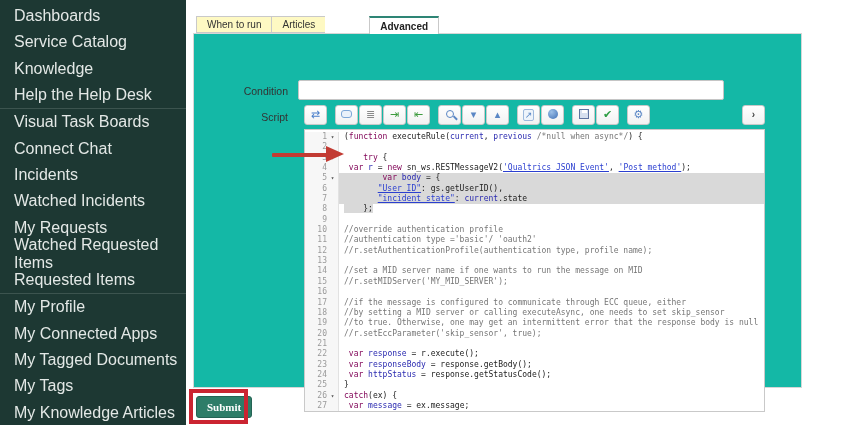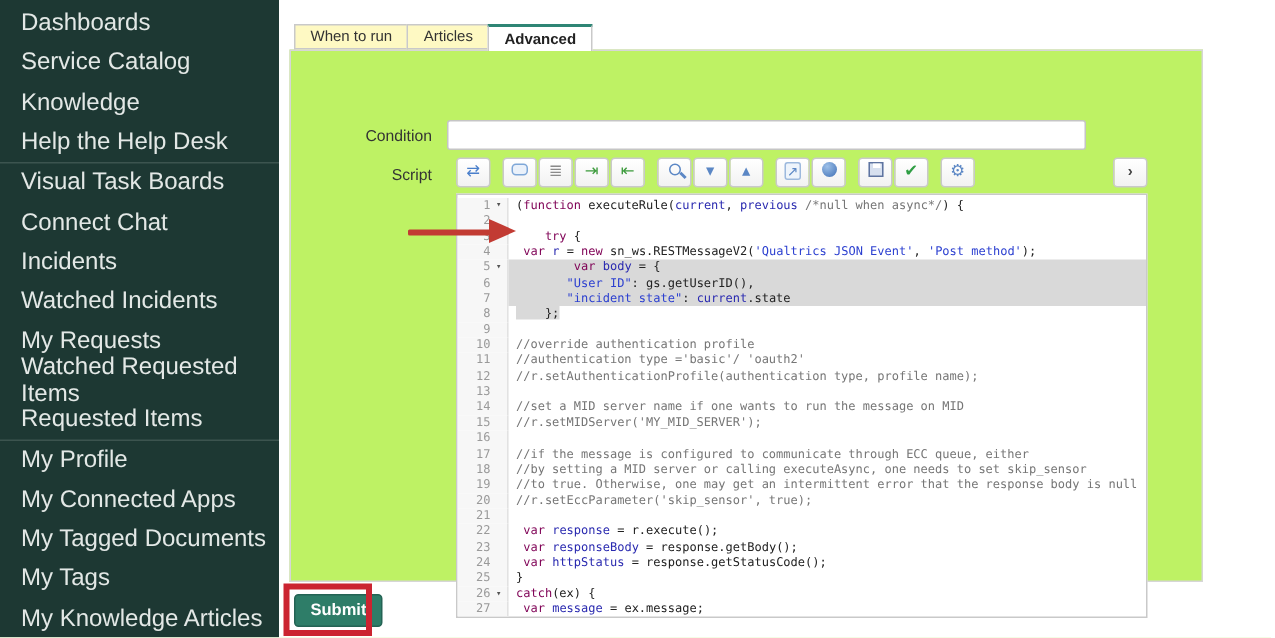--- a/index.html
+++ b/index.html
@@ -13,27 +13,27 @@
              color:#e3e8e6; font-size:16px; cursor:pointer; }
   .sb-divider { height:1px; background:rgba(255,255,255,0.14); margin:0; }
 
   
   #content { position:absolute; left:186px; top:0; width:664px; height:425px; background:#fff; }
 
   
   #tabbar { position:absolute; left:10px; top:16px; display:flex; z-index:3; }
   .tab { height:17px; padding:0 10px; font-size:10px; color:#333; background:#fef9c3;
          border:1px solid #c9c9c9; border-right-width:0; display:flex; align-items:center; cursor:pointer; }
-  .tab:last-child { border-right-width:1px; }
+  .tab:last-child { border-right-width:1px;margin-left:44px; }
   .tab.active { background:#fff; border-top:2px solid #2e8575; border-bottom:none; height:18px;
                 margin-bottom:-1px; font-weight:bold; color:#222; }
 
   
   #panel { position:absolute; left:7px; top:33px; width:609px; height:355px;
-           border:1px solid #d6d6d6; background:#bef264; }
+           border:1px solid #d6d6d6; background:#14b8a6; }
 
   .fld-label { position:absolute; left:18px; width:76px; text-align:right;
                font-size:10.5px; color:#333; }
   #condition-label { top:51px; }
   #script-label { top:77px; }
   #condition-input { position:absolute; left:104px; top:46px; width:426px; height:20px;
                      border:1px solid #c5c5c5; border-radius:2px; font-size:11px; padding:0 4px;
                      font-family:"Liberation Sans", sans-serif; }
 
   
@@ -61,30 +61,30 @@
             font-family:"DejaVu Sans Mono", monospace; font-size:8px; padding-top:2px; cursor:text; }
   .line { display:flex; height:10.35px; line-height:10.35px; white-space:pre; }
   .ln { flex:0 0 34px; background:#f7f7f7; border-right:1px solid #e2e2e2; color:#9a9a9a;
         display:flex; justify-content:flex-end; }
   .ln .num { width:22px; text-align:right; }
   .ln .fold { width:11px; color:#555; font-size:6px; text-align:center; cursor:pointer; }
   .code { flex:1; padding-left:5px; color:#222; }
   .code.hl { background:#d9d9d9; }
   .hl-text { background:#d9d9d9; }
   .t-k { color:#7f0055; font-weight:normal; }
-  .t-s { color:#2b3fd0; }
+  .t-s { color:#2b3fd0;text-decoration:underline; }
   .t-d { color:#2a2ab0; }
   .t-c { color:#767676;text-align:right; }
   .t-p { color:#222; }
 
   
   #submit-btn { position:absolute; left:10px; top:396px; height:22px; padding:0 10px;
                 background:#2e7d68; color:#fff; font-size:11px; font-weight:bold;
                 border:1px solid #246354; border-radius:3px; cursor:pointer;
-                font-family:Liberation Sans, sans-serif; }
+                font-family:Liberation Serif, serif; }
   #annotation-box { position:absolute; left:3px; top:389px; width:59px; height:35px;
                     border:4px solid #cb2431; pointer-events:none; }
   #annotation-arrow { position:absolute; left:86px; top:146px; width:75px; height:17px; pointer-events:none; z-index:5; }
   #annotation-arrow .shaft { position:absolute; left:0; top:6.5px; width:56px; height:4.5px; background:#c23b33; border-radius:1px; }
   #annotation-arrow .head { position:absolute; left:54px; top:0; width:0; height:0;
                             border-top:8.5px solid transparent; border-bottom:8.5px solid transparent;
                             border-left:18px solid #c23b33; }
 </style>
 </head>
 <body>

